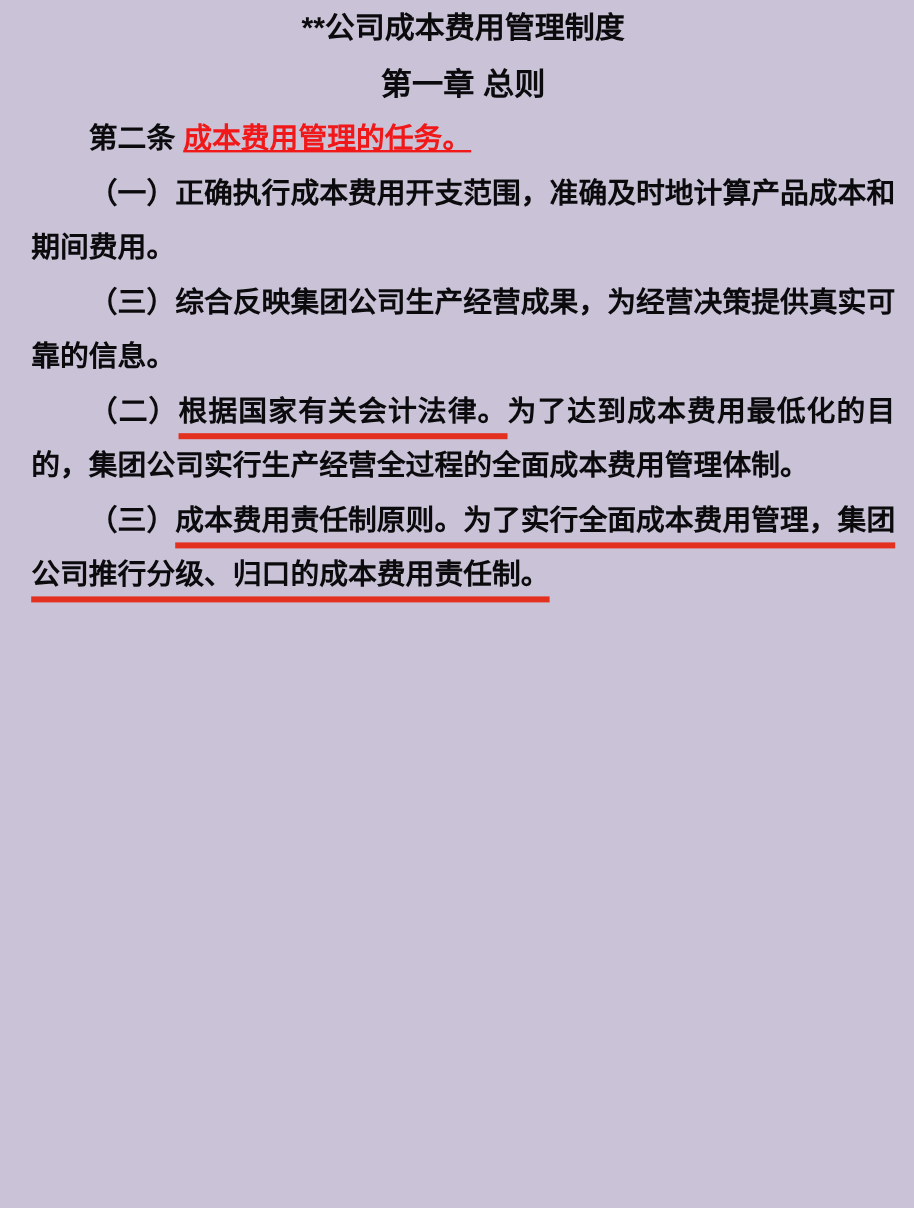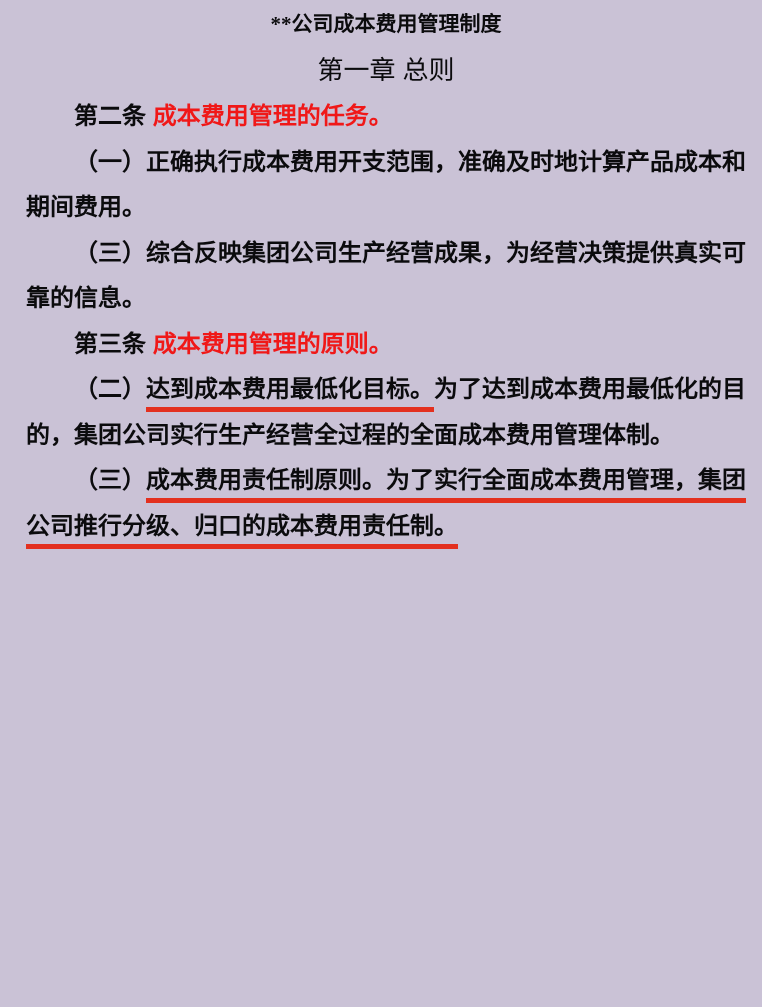--- a/index.html
+++ b/index.html
@@ -26,52 +26,50 @@
     height: 1007px;
     padding: 2px 16px 0 26px;
     font-size: 24px;
     line-height: 45.5px;
     font-weight: 600;
     text-align: justify;
   }
   .doc-title {
     margin: 0;
     text-align: center;
-    font-size: 21px;
+    font-size: 25px;
     font-weight: 600;
     line-height: 45.5px;
-    font-family: Liberation Serif, serif;
   }
   .chapter-heading {
     margin: 0;
     text-align: center;
     font-size: 26px;
-    font-weight: 400;
+    font-weight: 700;
     line-height: 45.5px;
   }
   .para {
     margin: 0;
     text-indent: 2em;
   }
-  .seg-red { color: var(--red); }
+  .seg-red { color: var(--red); text-decoration: underline; }
   .seg-marked {
     text-decoration-line: underline;
     text-decoration-color: var(--mark);
     text-decoration-thickness: 4.5px;
     text-underline-offset: 10px;
     text-decoration-skip-ink: none;
   }
 </style>
 </head>
 <body>
 
 <div class="page">
   <h1 class="doc-title">**公司成本费用管理制度</h1>
   <h2 class="chapter-heading">第一章 总则</h2>
   <div id="doc-body">
       <p class="para"><span class="">第二条 </span><span class="seg-red ">成本费用管理的任务。</span></p>
       <p class="para"><span class="">（一）正确执行成本费用开支范围，准确及时地计算产品成本和期间费用。</span></p>
       <p class="para"><span class="">（三）综合反映集团公司生产经营成果，为经营决策提供真实可靠的信息。</span></p>
-      <p class="para"><span class="">第三条 </span><span class="seg-red ">成本费用管理的原则。</span></p>
-      <p class="para"><span class="">（二）</span><span class="seg-marked">达到成本费用最低化目标。</span><span class="">为了达到成本费用最低化的目的，集团公司实行生产经营全过程的全面成本费用管理体制。</span></p>
+      <p class="para"><span class="">（二）</span><span class="seg-marked">根据国家有关会计法律。</span><span class="">为了达到成本费用最低化的目的，集团公司实行生产经营全过程的全面成本费用管理体制。</span></p>
       <p class="para"><span class="">（三）</span><span class="seg-marked">成本费用责任制原则。为了实行全面成本费用管理，集团公司推行分级、归口的成本费用责任制。</span></p>
     </div>
 </div>
 
 </body></html>

